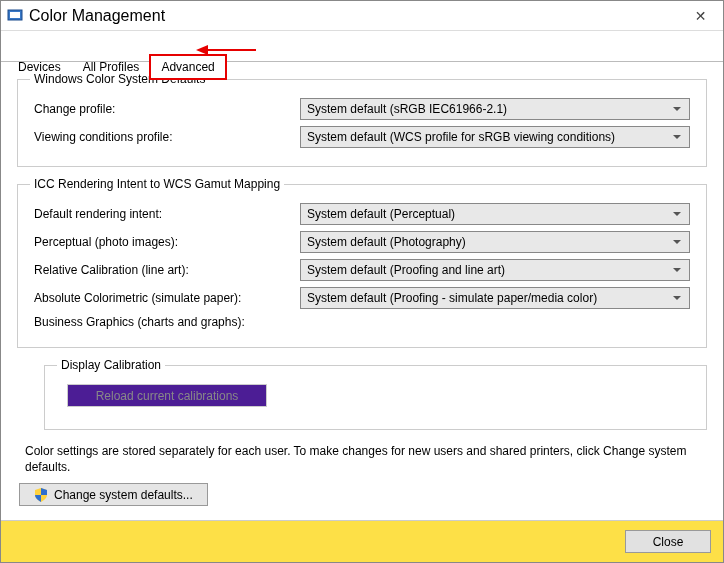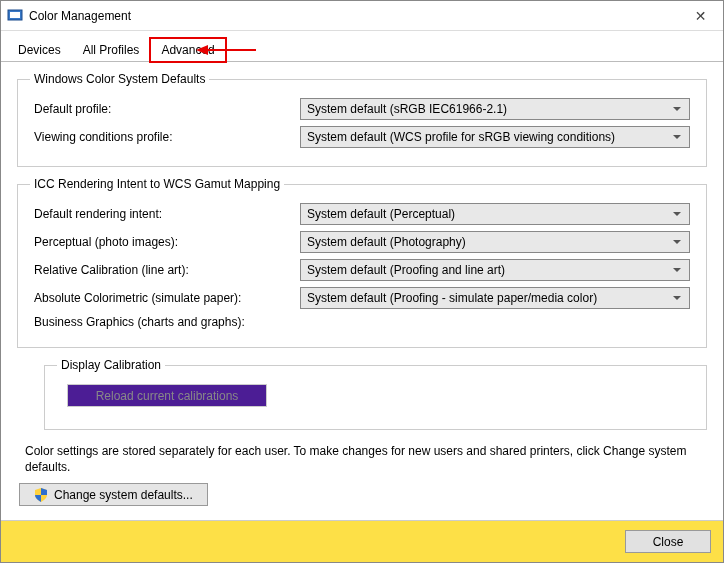--- a/index.html
+++ b/index.html
@@ -21,40 +21,40 @@
     align-items: center;
     padding: 0 6px;
     border-bottom: 1px solid #ddd;
     position: relative;
   }
   .title-icon {
     width: 16px; height: 16px;
     display: inline-flex;
     margin-right: 6px;
   }
-  .title { font-size: 12px; }
+  .title { font-size: 16px; }
   .close-x {
     position: absolute;
     right: 0; top: 0;
     width: 45px; height: 29px;
     display: flex; align-items: center; justify-content: center;
     font-size: 14px;
     color: #444;
   }
   .tabs {
     display: flex;
     padding: 6px 6px 0 6px;
     border-bottom: 1px solid #bbb;
   }
   .tab {
     padding: 4px 10px;
     border: 1px solid transparent;
     border-bottom: none;
     position: relative;
-    top: 1px;
+    top: 18px;
     cursor: pointer;
   }
   .tab.active {
     border-color: #bbb;
     background: #fff;
     border-bottom: 1px solid #fff;
   }
   .tab.highlight {
     outline: 2px solid #e60000;
     outline-offset: -1px;
@@ -186,21 +186,21 @@
 <svg class="arrow" width="60" height="16" viewBox="0 0 60 16">
   <line x1="60" y1="8" x2="8" y2="8" stroke="#e60000" stroke-width="2"></line>
   <polygon points="0,8 12,3 12,13" fill="#e60000"></polygon>
 </svg>
 
 <div class="panel">
 
   <fieldset>
     <legend>Windows Color System Defaults</legend>
     <div class="row">
-      <div class="row-label">Default profile:</div>
+      <div class="row-label">Change profile:</div>
       <div class="select">
           <span>System default (sRGB IEC61966-2.1)</span>
         </div>
     </div>
     <div class="row">
       <div class="row-label">Viewing conditions profile:</div>
       <div class="select">
           <span>System default (WCS profile for sRGB viewing conditions)</span>
         </div>
     </div>

